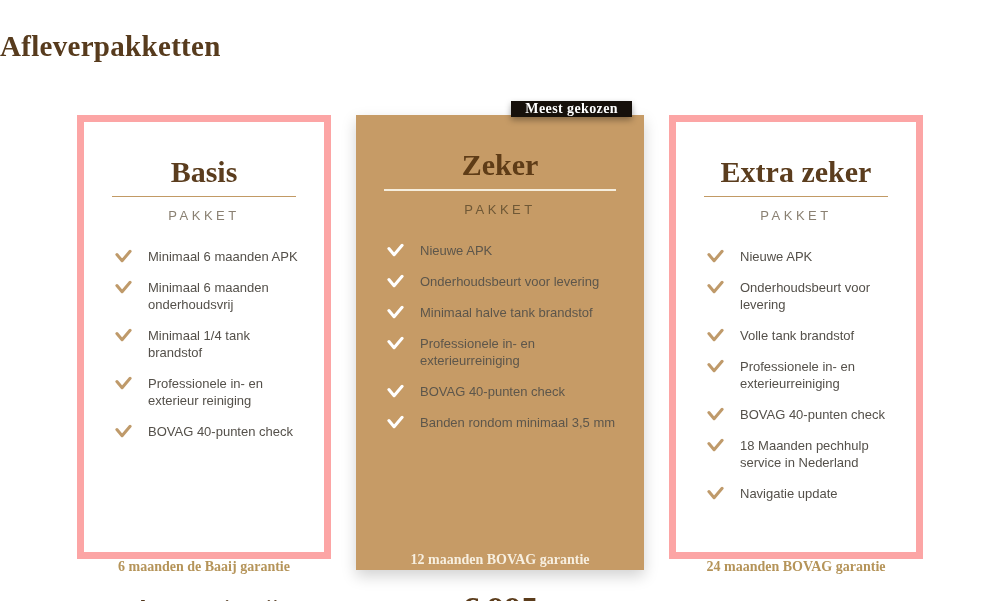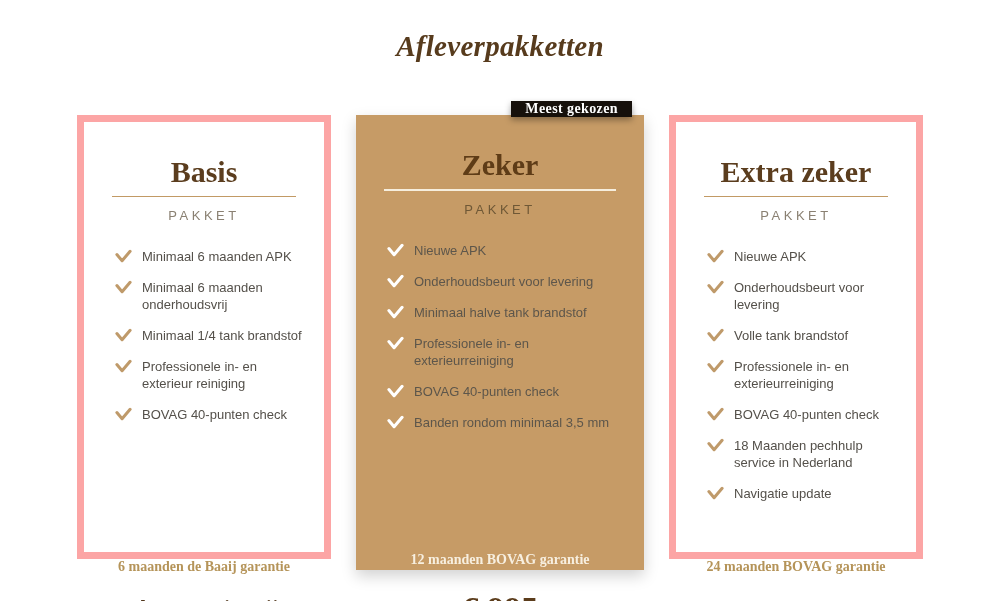--- a/index.html
+++ b/index.html
@@ -4,27 +4,25 @@
 <style>
   * { margin: 0; padding: 0; box-sizing: border-box; }
   html, body {
     width: 1000px; height: 601px;
     background: #ffffff;
     font-family: "Liberation Sans", sans-serif;
     overflow: hidden;
   }
   .page-title {
     margin-top: 30px;
-    text-align: center;
     font-family: "Liberation Serif", "DejaVu Serif", serif;
     font-weight: 700;
     font-size: 29px;
     color: #573b1d;
     letter-spacing: 0.3px;
-    font-style: italic;
   }
   .cards {
     display: flex;
     justify-content: center;
     align-items: flex-start;
     gap: 25px;
     margin-top: 52px;
   }
   .card {
     position: relative;
@@ -80,21 +78,21 @@
   .card--highlighted .card__subtitle { color: #6f5836; }
   .features {
     list-style: none;
     text-align: left;
     margin-top: 25px;
     padding: 0 18px 0 31px;
   }
   .features li {
     display: flex;
     align-items: flex-start;
-    gap: 10px;
+    gap: 16px;
     margin-bottom: 14px;
     font-size: 13px;
     line-height: 17px;
     color: #54504a;
   }
   .card--highlighted .features li { color: #5d564b; }
   .check-icon { flex: 0 0 auto; margin-top: 1px; }
   .check-icon svg { display: block; }
   .check-icon polyline {
     fill: none;

